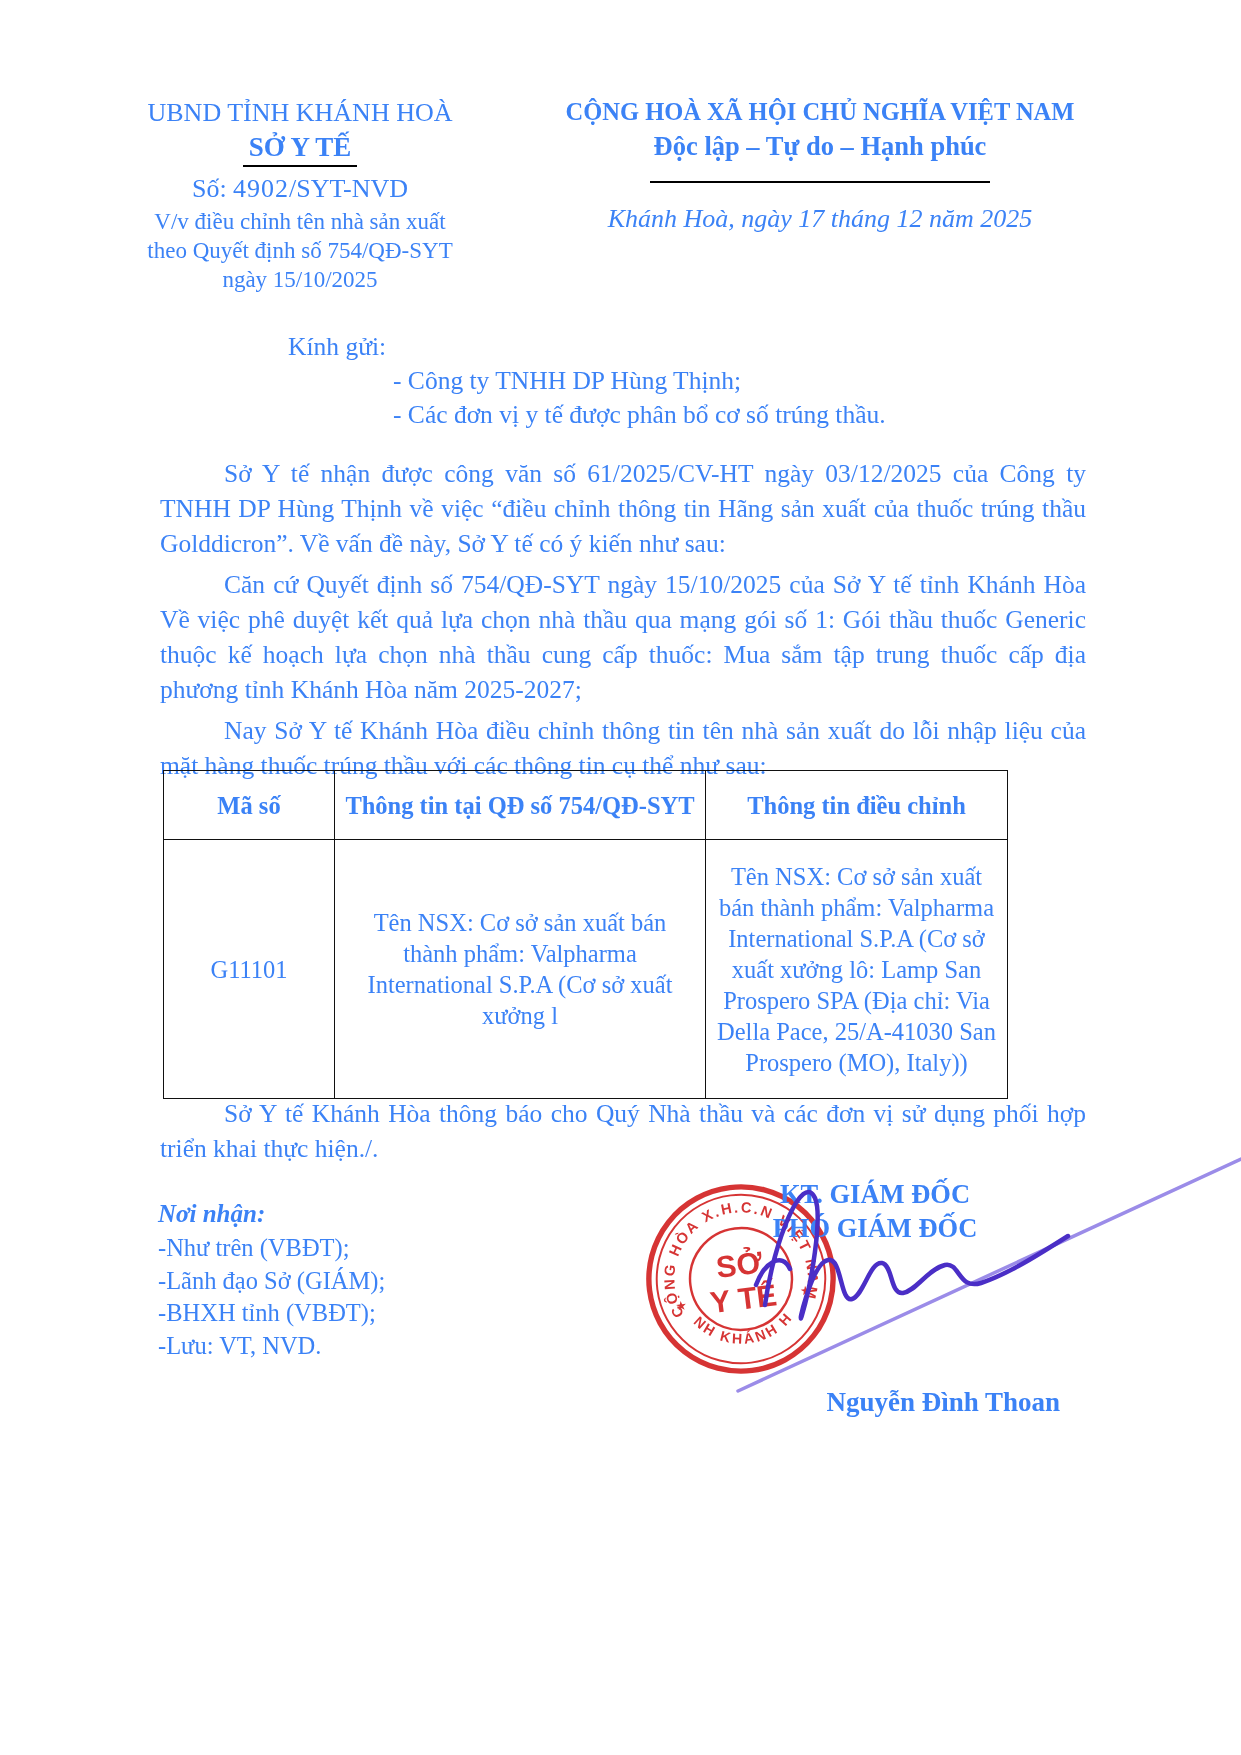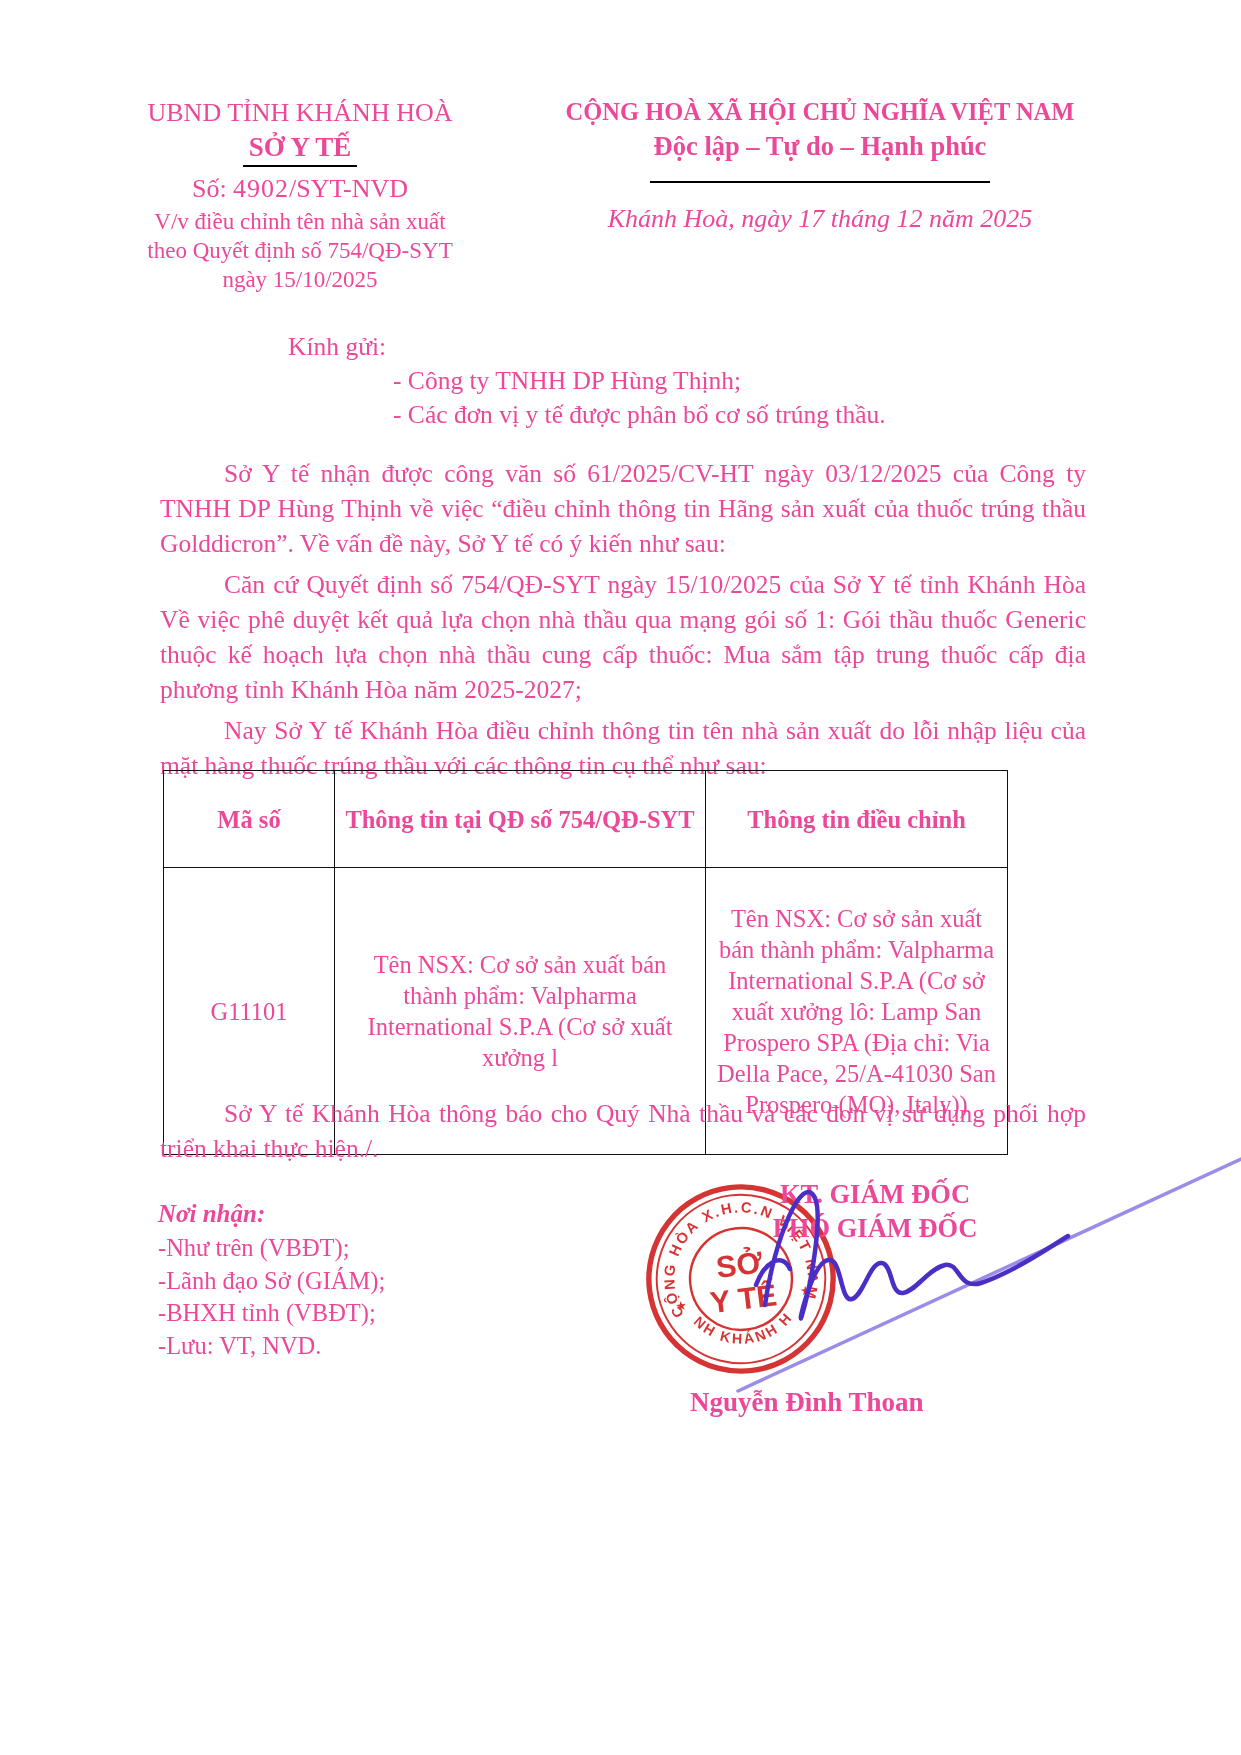--- a/index.html
+++ b/index.html
@@ -1,21 +1,21 @@
 <!DOCTYPE html>
 <html lang="vi"><head>
 <meta charset="utf-8">
 <style>
   html,body{margin:0;padding:0;background:#ffffff;}
   .page{
     position:relative;
     width:1241px;height:1755px;
     background:#ffffff;
     font-family:"Liberation Serif","DejaVu Serif",serif;
-    color:#ec4899;
+    color:#3b82f6;
     overflow:hidden;
   }
   
   .hdr-left{position:absolute;left:100px;top:96px;width:400px;text-align:center;}
   .hdr-left .l1{font-size:26px;line-height:34px;}
   .hdr-left .l2{font-size:27px;line-height:30px;font-weight:bold;margin-top:2px;}
   .hdr-left .l2 span{display:inline-block;border-bottom:2px solid #000000;padding:0 6px 3px 6px;}
   .hdr-left .so{font-size:26px;line-height:36px;margin-top:4px;}
   .hdr-left .so .num{letter-spacing:1px;}
   .hdr-left .subject{font-size:23px;line-height:29px;}
@@ -36,37 +36,37 @@
   }
   
   .doc-table{
     position:absolute;left:163px;top:770px;width:845px;
     border-collapse:collapse;table-layout:fixed;
   }
   .doc-table th,.doc-table td{
     border:1.7px solid #111;
     font-size:24.5px;line-height:31px;
     text-align:center;vertical-align:middle;
-    padding:22px 10px;
+    padding:8px 10px;
   }
   .doc-table th{font-weight:bold;height:52px;}
   .doc-table td{height:242px;}
   .col-code{width:150px;}
   .col-old{width:350px;}
   
   .closing{position:absolute;left:160px;top:1096px;width:926px;
     font-size:25.5px;line-height:35px;text-align:justify;text-indent:64px;margin:0;}
   
   .noinhan{position:absolute;left:158px;top:1196px;width:420px;}
   .noinhan .lbl{font-size:25px;font-weight:bold;font-style:italic;line-height:36px;}
   .noinhan .it{font-size:24.5px;line-height:32.5px;}
   .sigblock{position:absolute;left:560px;top:1135px;width:681px;height:340px;}
   .sig-titles{position:absolute;left:130px;top:42px;width:370px;text-align:center;
     font-size:26.5px;font-weight:bold;line-height:34px;z-index:3;}
-  .sig-name{position:absolute;left:130px;top:252px;width:370px;text-align:left;
+  .sig-name{position:absolute;left:130px;top:252px;width:370px;text-align:right;
     font-size:27px;font-weight:bold;z-index:3;}
   .seal{position:absolute;left:83px;top:46px;width:196px;height:196px;z-index:2;opacity:0.9;}
   .signature{position:absolute;left:0;top:8px;width:681px;height:290px;z-index:4;}
 </style>
 </head>
 <body>
 
 <div class="page">
 
   <div class="hdr-left">

